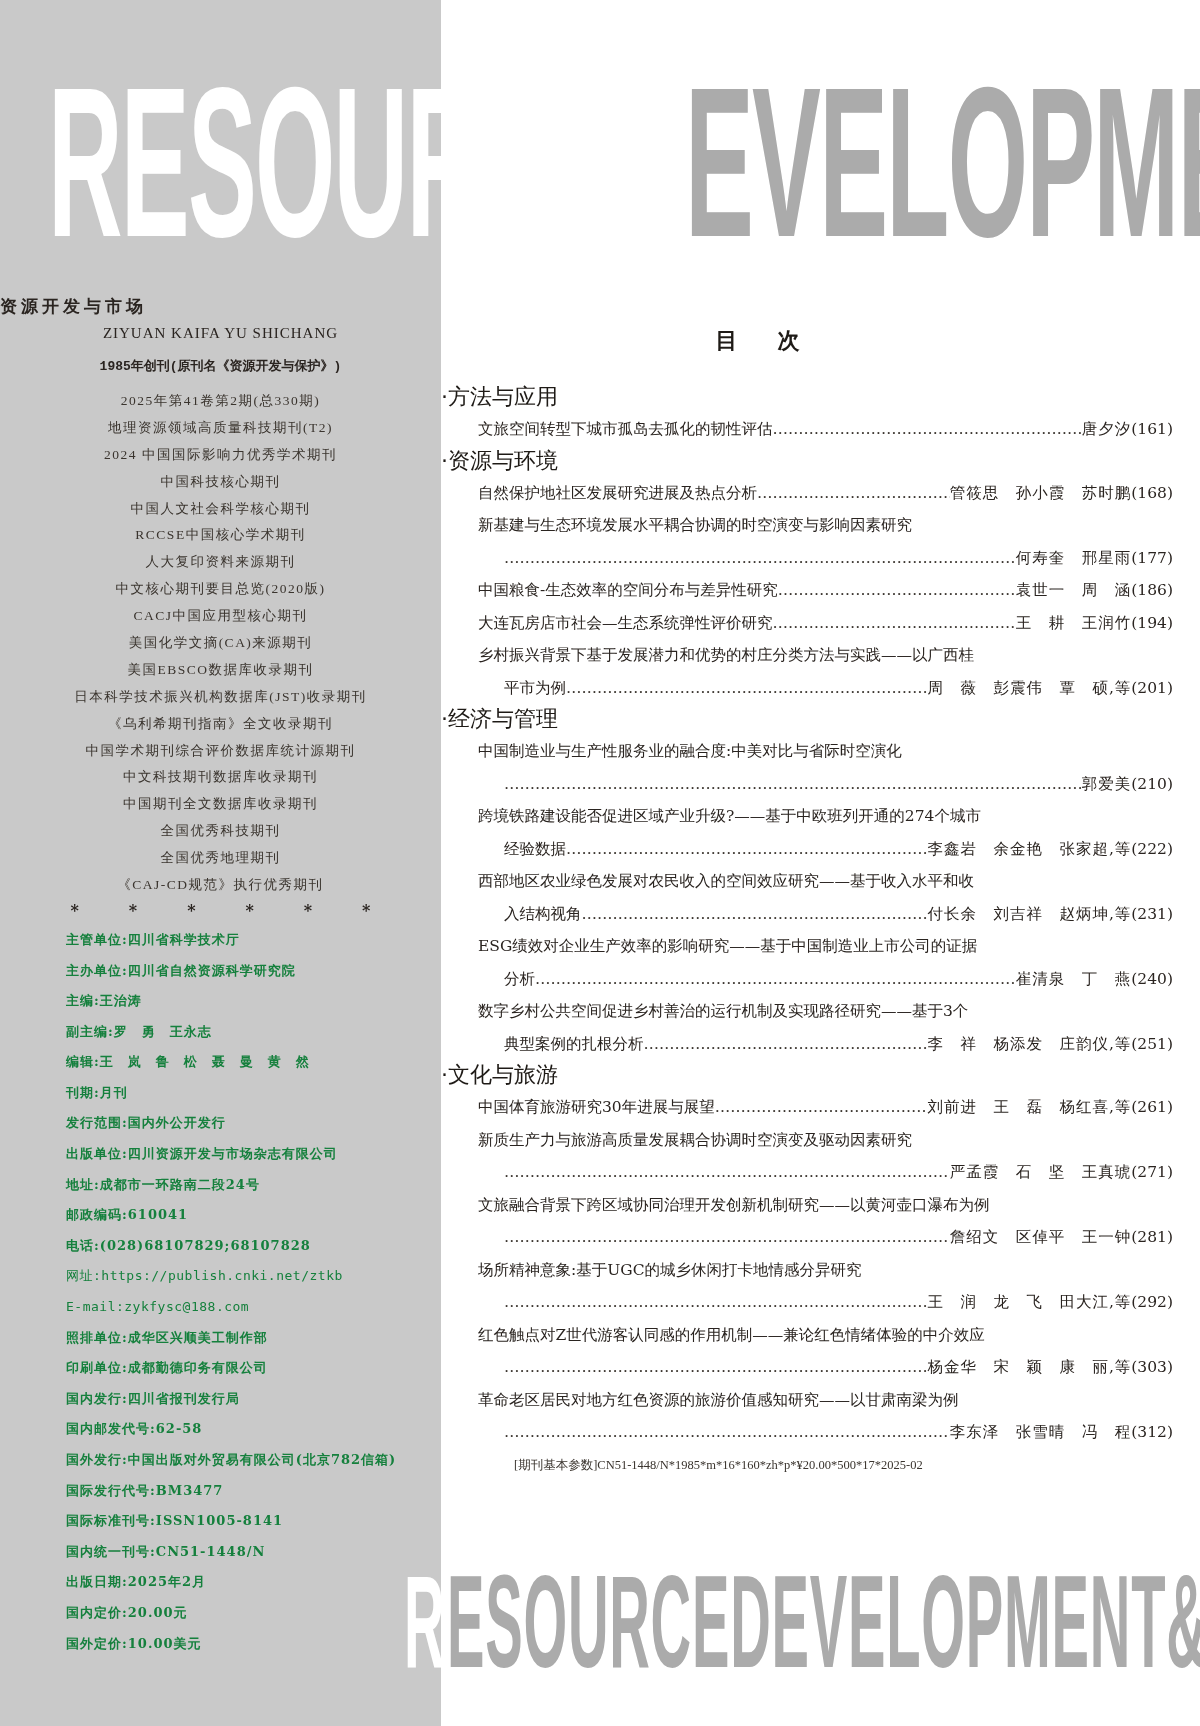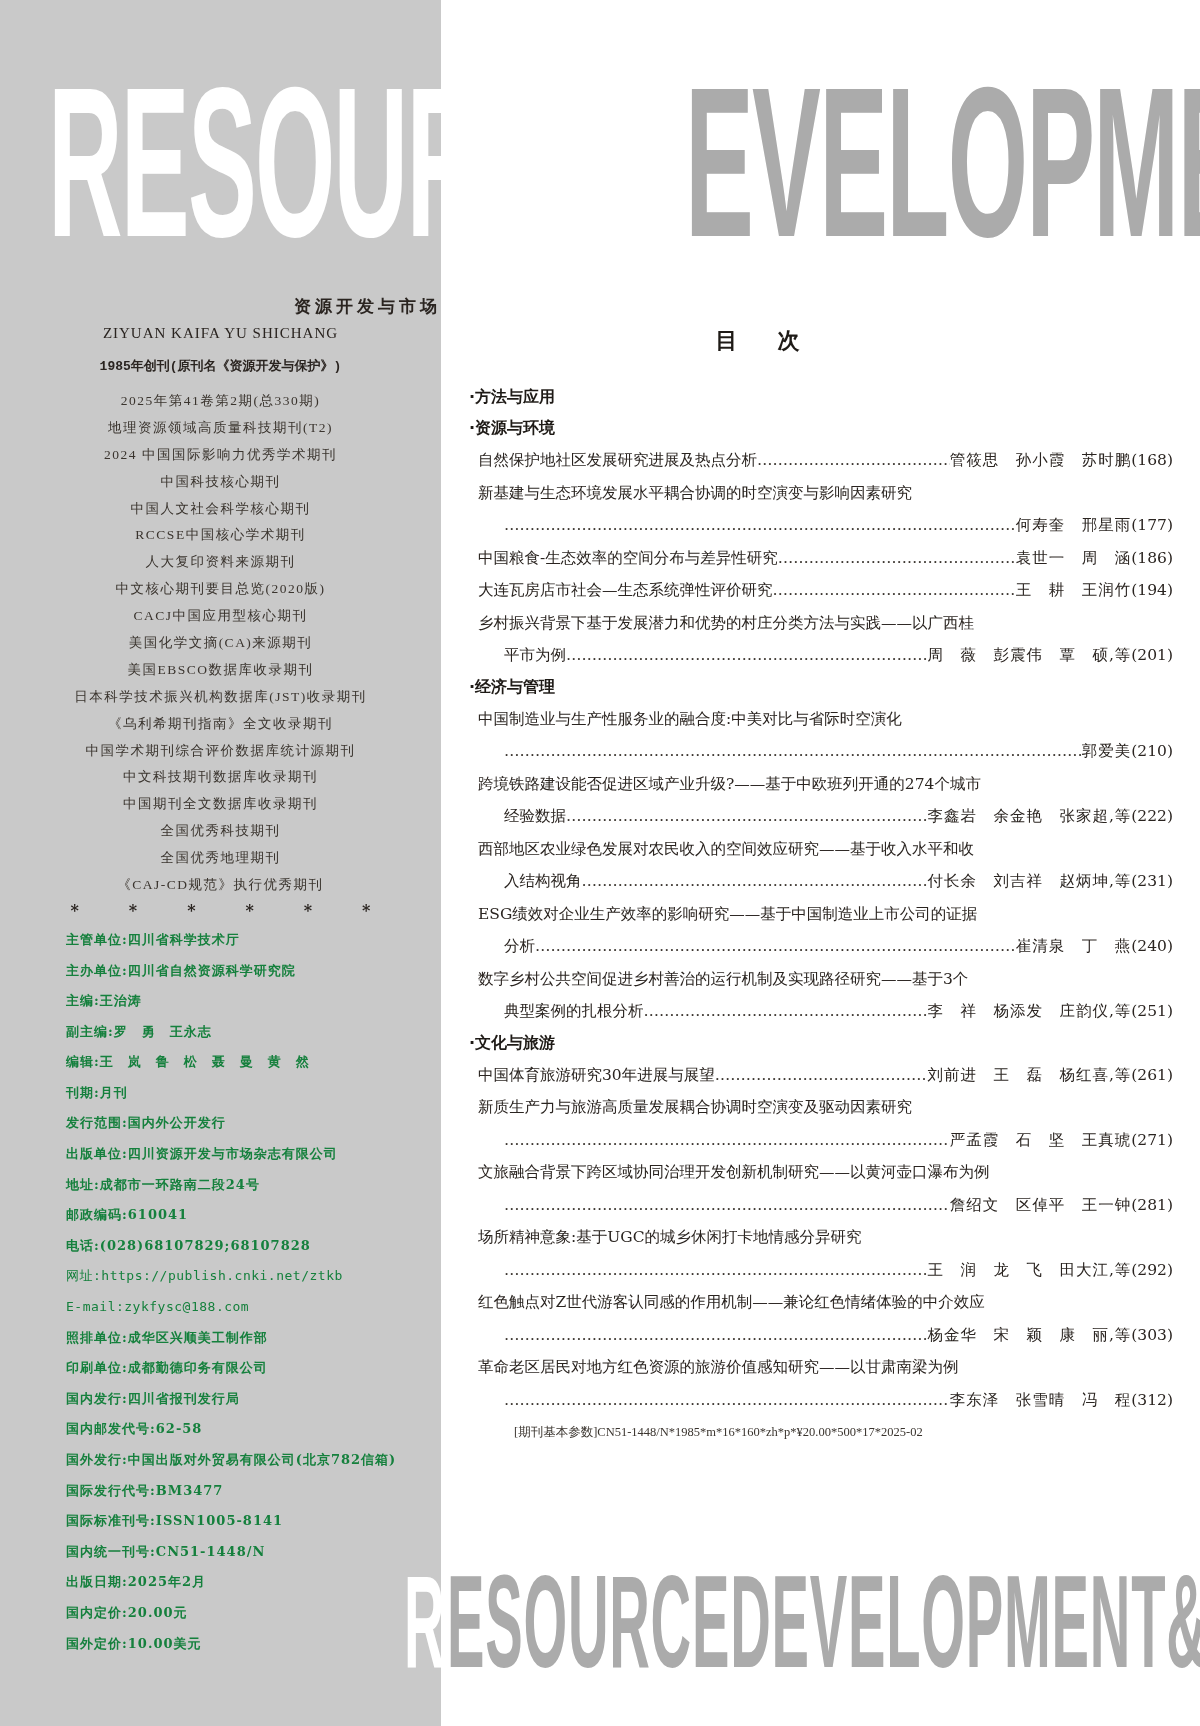--- a/index.html
+++ b/index.html
@@ -10,33 +10,33 @@
   .banner-top span, .banner-bottom span { display: inline-block; font-family: "Liberation Sans", sans-serif; font-weight: bold; transform-origin: left top; }
   .banner-top .w { color: #ffffff; font-size: 120px; transform: scale(0.86, 1.78); letter-spacing: -2px; }
   .banner-top .g { color: #ababab; font-size: 120px; transform: scale(0.86, 1.78); letter-spacing: -2px; }
   .bt-row { position: absolute; top: 0; left: 0; }
   .banner-bottom { position: absolute; left: 404px; top: 1547px; width: 796px; height: 135px; white-space: nowrap; }
   .bb-row { position: absolute; top: 0; left: 0; }
   .banner-bottom .w { color: #ffffff; font-size: 72px; transform: scale(0.78, 1.82); letter-spacing: 1px; }
   .banner-bottom .g { color: #ababab; font-size: 72px; transform: scale(0.78, 1.82); letter-spacing: 1px; }
 
   .side-content { position: absolute; left: 0; top: 295px; width: 441px; }
-  .journal-cn { text-align: right; font-size: 17px; font-weight: bold; letter-spacing: 4px; color: #2a2420; height: 30px; }
+  .journal-cn { text-align: left; font-size: 17px; font-weight: bold; letter-spacing: 4px; color: #2a2420; height: 30px; }
   .journal-pinyin { text-align: center; font-size: 15px; letter-spacing: 1px; color: #2a2420; height: 30px; font-family: "Liberation Serif", serif; }
   .founded { text-align: center; font-size: 13px; font-weight: bold; margin-top: 2px; height: 31px; font-family: Liberation Mono, monospace; }
   .honor-list { list-style: none; font-family: Liberation Serif, serif; }
   .honor-list li { text-align: center; font-size: 13.5px; letter-spacing: 1.5px; height: 26.9px; line-height: 26px; color: #3a342e; }
   .stars { display: flex; justify-content: space-between; width: 300px; margin: 2px auto 0; font-size: 16px; font-weight: bold; height: 20px; }
   .info-list { list-style: none; margin-left: 66px; margin-top: 4px; }
   .info-list li { font-size: 13px; font-weight: bold; height: 30.6px; line-height: 30px; letter-spacing: 1px; color: #15803d; white-space: nowrap; }
   .info-list li.mono { font-family: "DejaVu Sans Mono", monospace; font-weight: normal; letter-spacing: 0.5px; font-size: 13px; }
 
   .toc { position: absolute; left: 441px; top: 310px; width: 633px; }
   .toc-title { text-align: center; font-size: 22px; font-weight: bold; letter-spacing: 40px; height: 72px; padding-top: 16px; font-family: "DejaVu Sans", sans-serif; color: #1e1a16; margin-left: 40px; }
-  .section-head { margin-left: 28px; font-size: 16px; font-weight: bold; height: 31px; line-height: 30px; color: #1e1a16; font-family: "DejaVu Sans", sans-serif; }
+  .section-head { font-size: 22px; font-weight: normal; height: 31px; line-height: 30px; color: #1e1a16; font-family: "DejaVu Sans", sans-serif; }
   .entry { margin-left: 37px; width: 695px; font-size: 15.5px; color: #2a2420; }
   .line { height: 32.5px; line-height: 32px; display: flex; white-space: nowrap; }
   .line.indent { padding-left: 26px; }
   .line .title { flex: 0 0 auto; }
   .line .dots { flex: 1 1 auto; overflow: hidden; color: #3a342e; letter-spacing: 0px; }
   .line .dots::before { content: "……………………………………………………………………………………………………………………………………………"; }
   .line .author { flex: 0 0 auto; letter-spacing: 1px; }
   .line .page { flex: 0 0 auto; }
   .params { margin-left: 73px; font-size: 12.5px; height: 32px; line-height: 32px; color: #3a342e; font-family: "Liberation Serif", serif; }
 </style>
@@ -109,20 +109,28 @@
     <li>出版日期:2025年2月</li>
     <li>国内定价:20.00元</li>
     <li>国外定价:10.00美元</li>
   </ul>
 </div>
 
 <div class="toc">
   <div class="toc-title">目次</div>
 
   <div class="section-head">·方法与应用</div>
+  <div class="entry">
+    <div class="line">
+        <span class="title">文旅空间转型下城市孤岛去孤化的韧性评估</span>
+        <span class="dots"></span>
+        <span class="author">唐夕汐</span>
+        <span class="page">(161)</span>
+      </div>
+  </div>
 
   <div class="section-head">·资源与环境</div>
   <div class="entry">
     <div class="line">
         <span class="title">自然保护地社区发展研究进展及热点分析</span>
         <span class="dots"></span>
         <span class="author">管筱思　孙小霞　苏时鹏</span>
         <span class="page">(168)</span>
       </div>
   </div>

